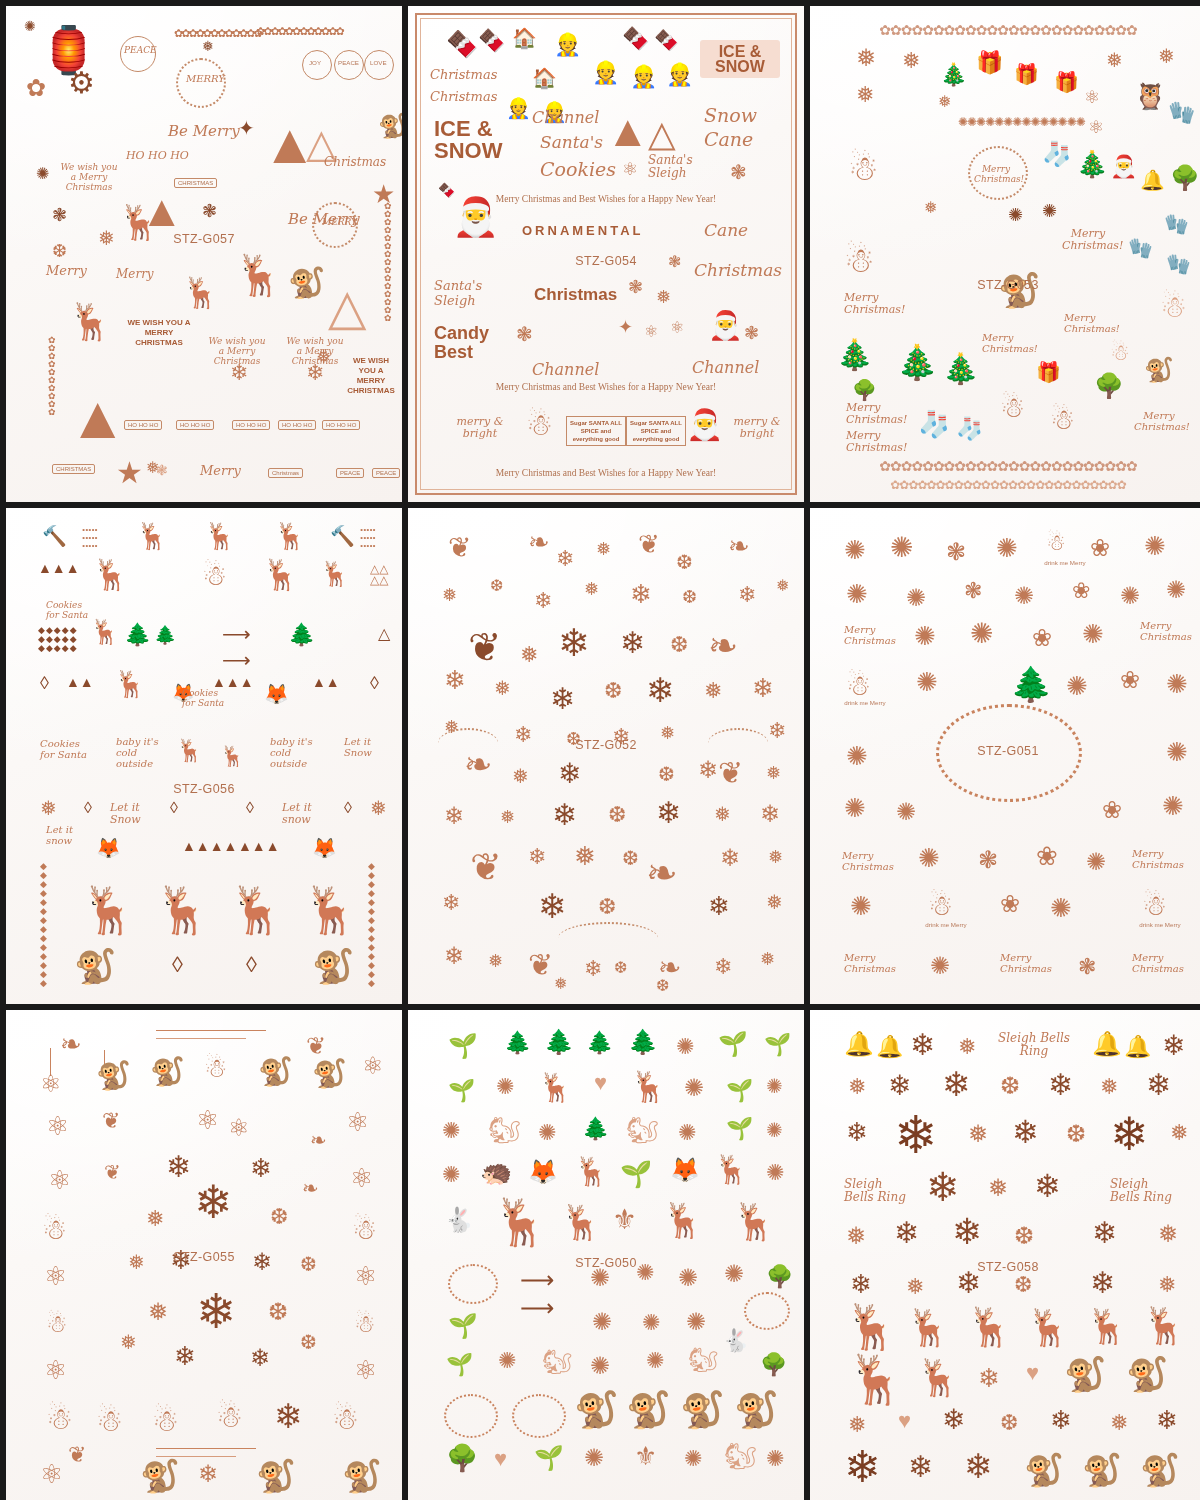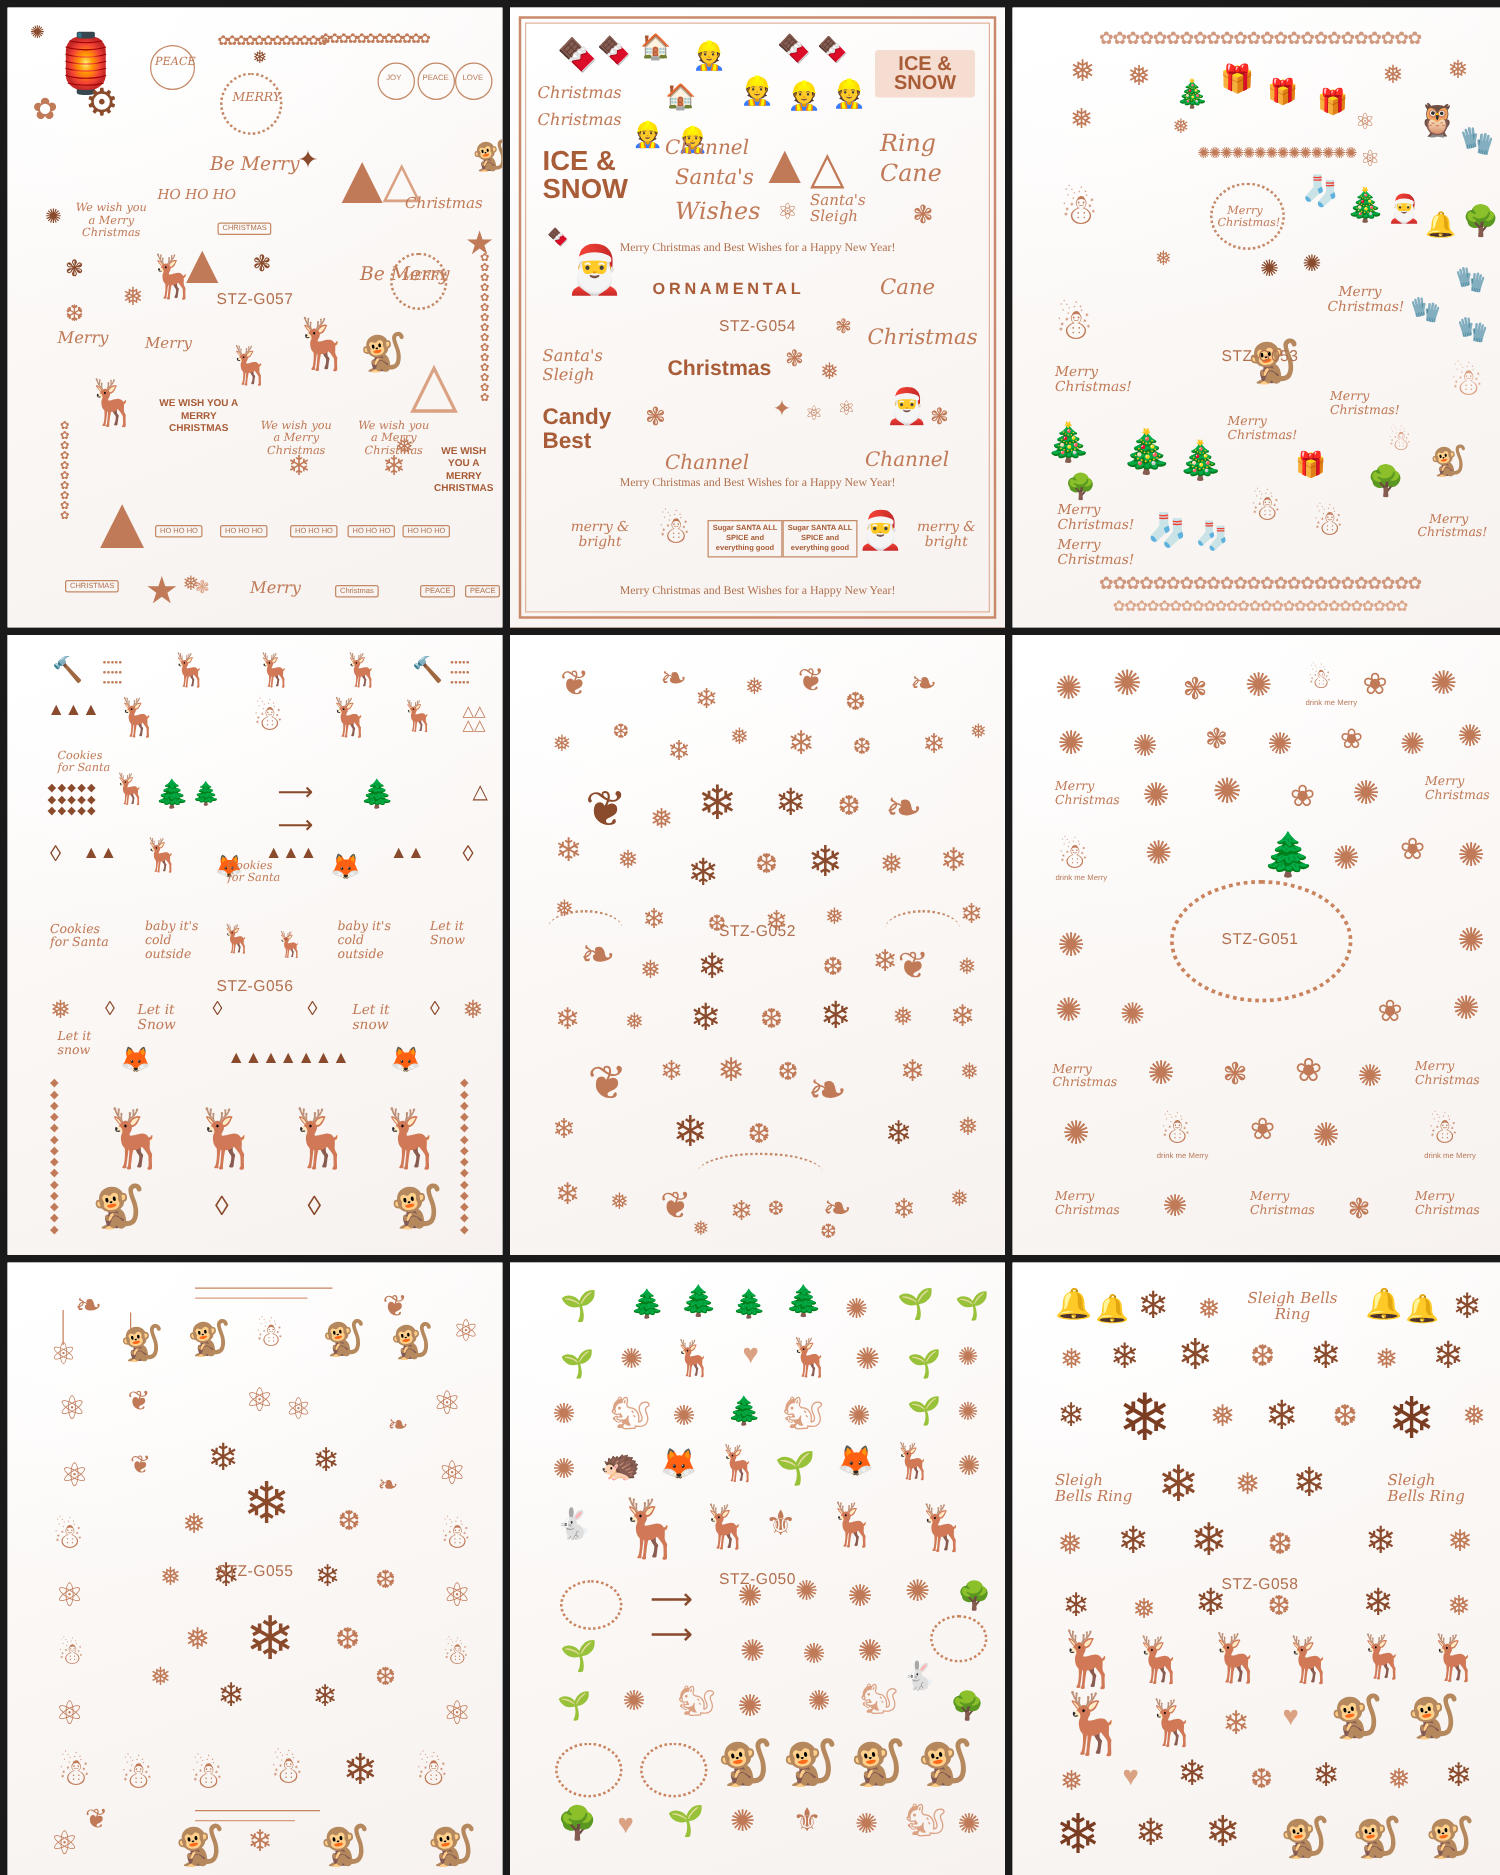--- a/index.html
+++ b/index.html
@@ -238,29 +238,29 @@
       <div class="motif" style="left:98px;top:92px;font-size:20px;">👷</div>
       <div class="motif" style="left:134px;top:96px;font-size:20px;">👷</div>
 
       <div class="motif block" style="left:292px;top:34px;font-size:16px;line-height:15px;width:80px;text-align:center;background:#f6ddd1;padding:4px 0;border-radius:3px;">ICE &amp; SNOW</div>
 
       <div class="motif script" style="left:22px;top:62px;font-size:13px;">Christmas</div>
       <div class="motif script" style="left:22px;top:84px;font-size:13px;">Christmas</div>
 
       <div class="motif script" style="left:124px;top:104px;font-size:16px;">Channel</div>
       <div class="motif script" style="left:132px;top:128px;font-size:17px;">Santa's</div>
-      <div class="motif script" style="left:296px;top:100px;font-size:19px;">Ring</div>
+      <div class="motif script" style="left:296px;top:100px;font-size:19px;">Snow</div>
       <div class="motif script" style="left:296px;top:124px;font-size:19px;">Cane</div>
 
       <div class="motif block" style="left:26px;top:112px;font-size:22px;line-height:22px;width:86px;">ICE &amp; SNOW</div>
 
       <div class="motif" style="left:198px;top:104px;font-size:44px;">▲</div>
       <div class="motif" style="left:240px;top:110px;font-size:36px;">△</div>
 
-      <div class="motif script" style="left:132px;top:154px;font-size:19px;">Wishes</div>
+      <div class="motif script" style="left:132px;top:154px;font-size:19px;">Cookies</div>
       <div class="motif script" style="left:240px;top:148px;font-size:12px;width:68px;line-height:13px;">Santa's Sleigh</div>
       <div class="motif" style="left:214px;top:154px;font-size:18px;">⚛</div>
       <div class="motif" style="left:322px;top:156px;font-size:20px;">❃</div>
 
       <div class="banner" style="top:188px;">Merry Christmas and Best Wishes for a Happy New Year!</div>
 
       <div class="motif" style="left:44px;top:192px;font-size:38px;">🎅</div>
       <div class="motif" style="left:30px;top:178px;font-size:14px;">🍫</div>
 
       <div class="motif block" style="left:114px;top:218px;font-size:13px;letter-spacing:3px;">ORNAMENTAL</div>

